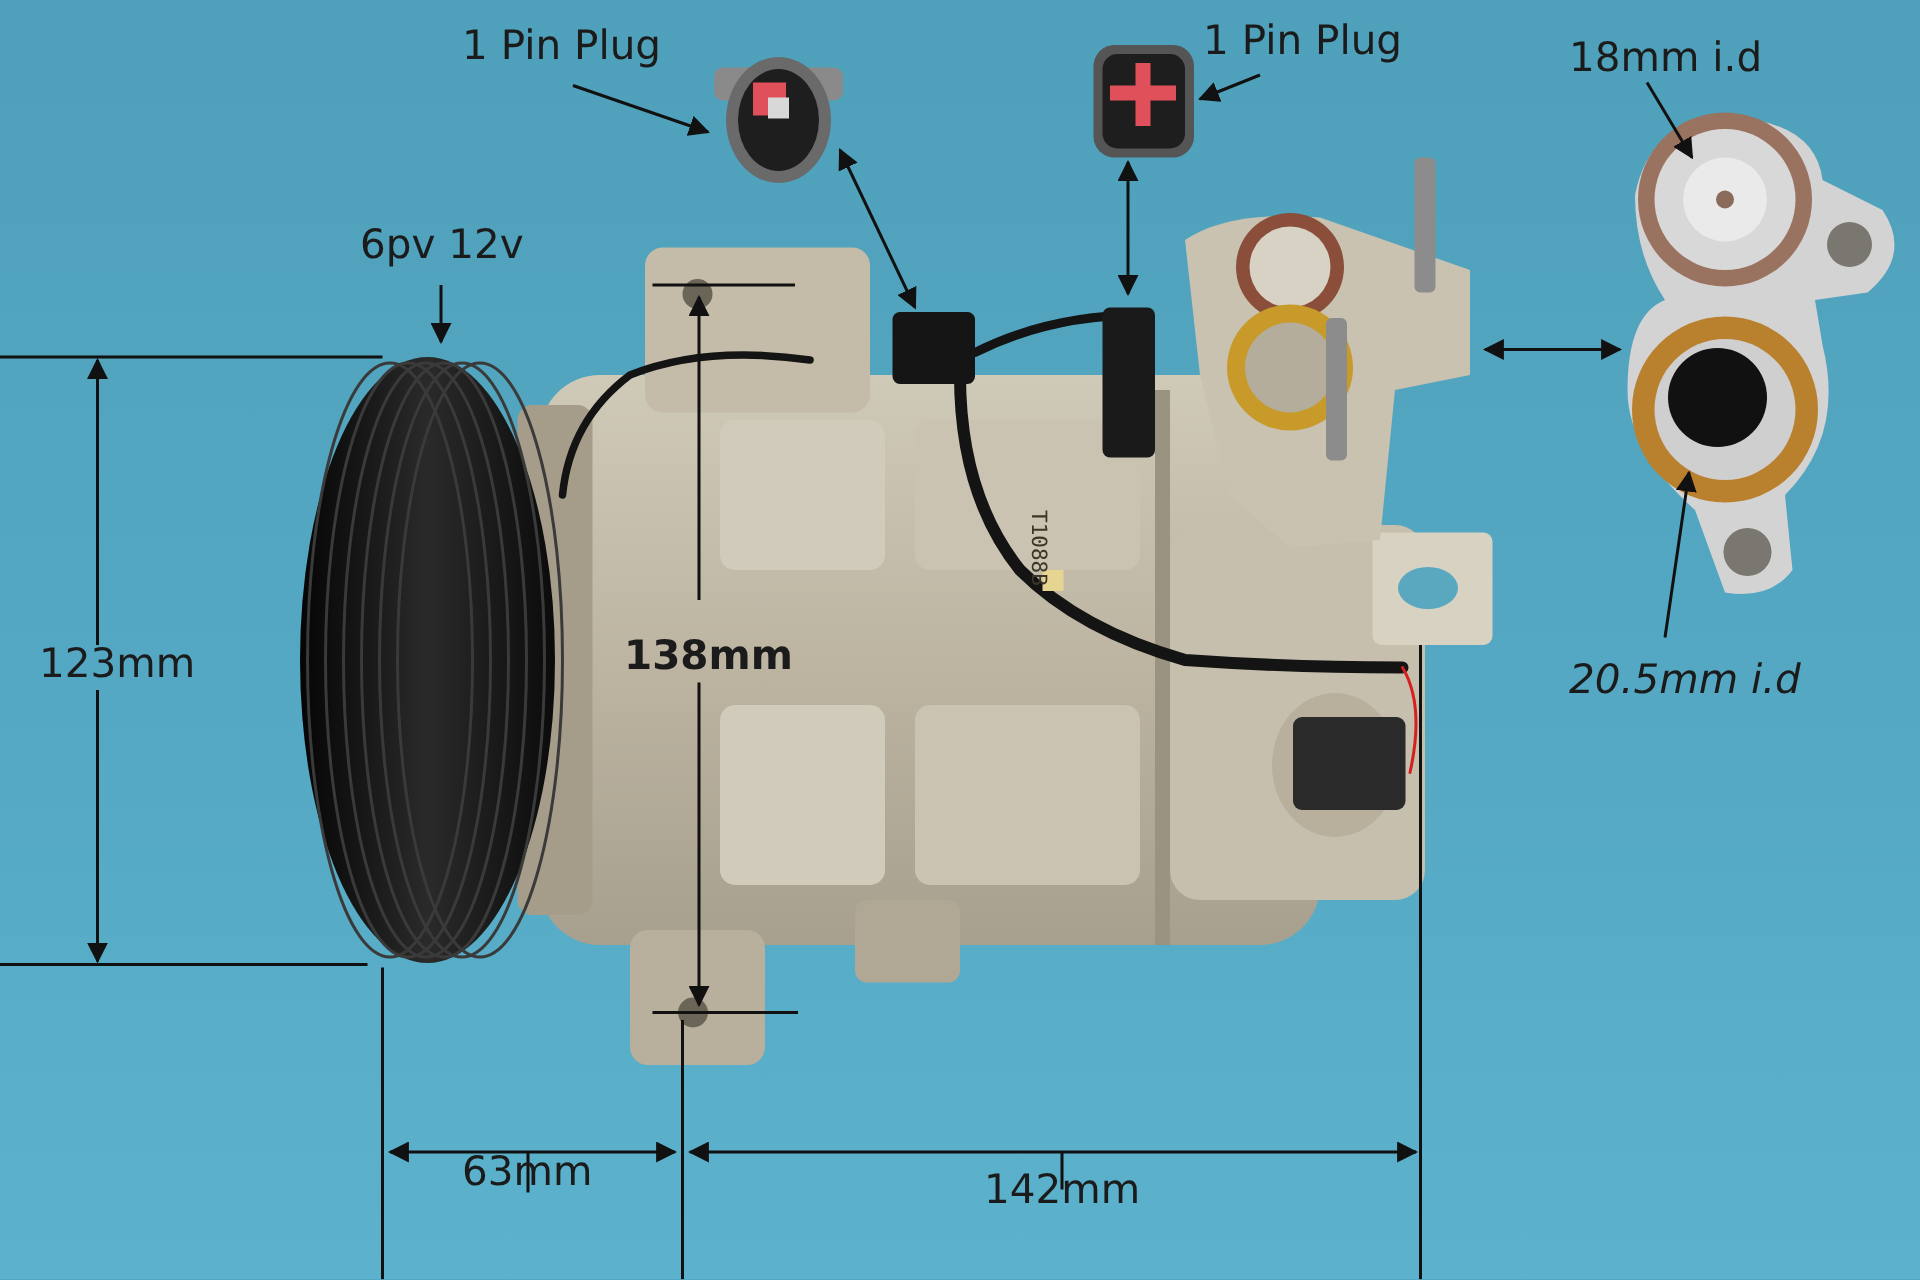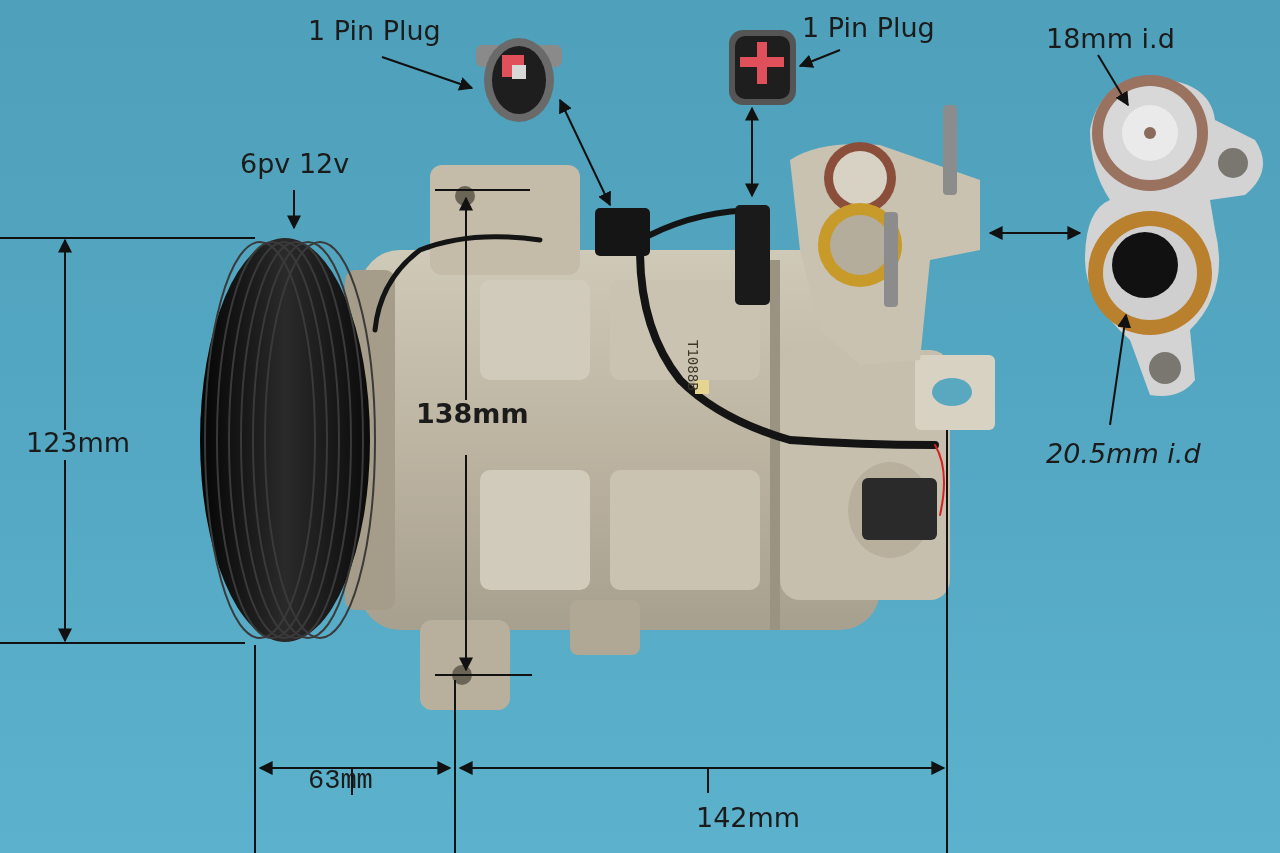--- a/index.html
+++ b/index.html
@@ -140,18 +140,18 @@
       <line x1="1110" y1="425" x2="1126" y2="315" marker-end="url(#ah)"></line>
     </g>
 
     <text x="688" y="340" font-family="DejaVu Sans Mono, monospace" font-size="14" fill="#3a3628" transform="rotate(90 688 340)">T1088B</text>
   </svg>
 
   <div class="label" style="left:308px; top:17px;">1 Pin Plug</div>
   <div class="label" style="left:802px; top:14px;">1 Pin Plug</div>
   <div class="label" style="left:240px; top:150px;">6pv 12v</div>
   <div class="label" style="left:26px; top:429px;">123mm</div>
-  <div class="label" style="left:416px; top:400px; font-weight:bold;">138mm</div>
-  <div class="label" style="left:308px; top:768px;font-family:Liberation Mono, monospace;">63mm</div>
-  <div class="label" style="left:656px; top:804px;margin-left:40px;">142mm</div>
+  <div class="label" style="left:416px; top:424px; font-weight:bold;">138mm</div>
+  <div class="label" style="left:308px; top:768px;">63mm</div>
+  <div class="label" style="left:656px; top:780px;">142mm</div>
   <div class="label" style="left:1046px; top:25px;">18mm i.d</div>
   <div class="label" style="left:1046px; top:440px;font-style:italic;">20.5mm i.d</div>
 </div>
 
 </body></html>

